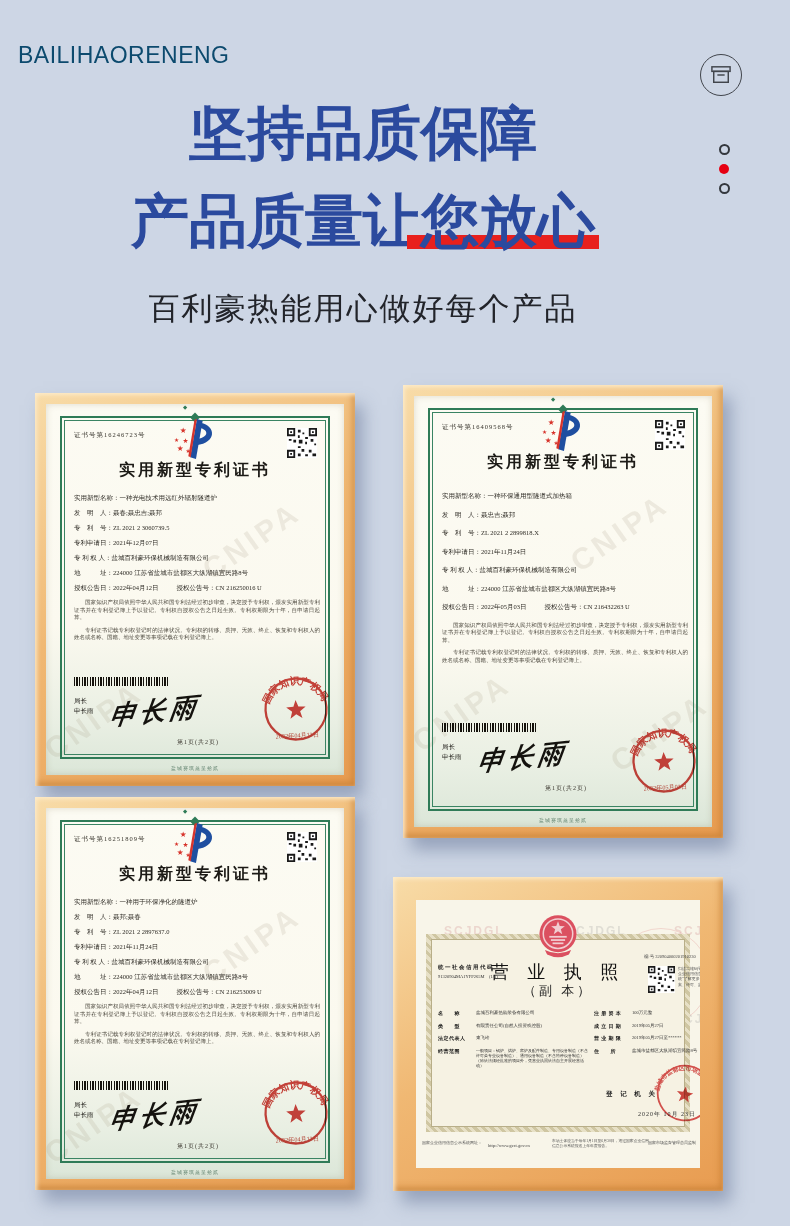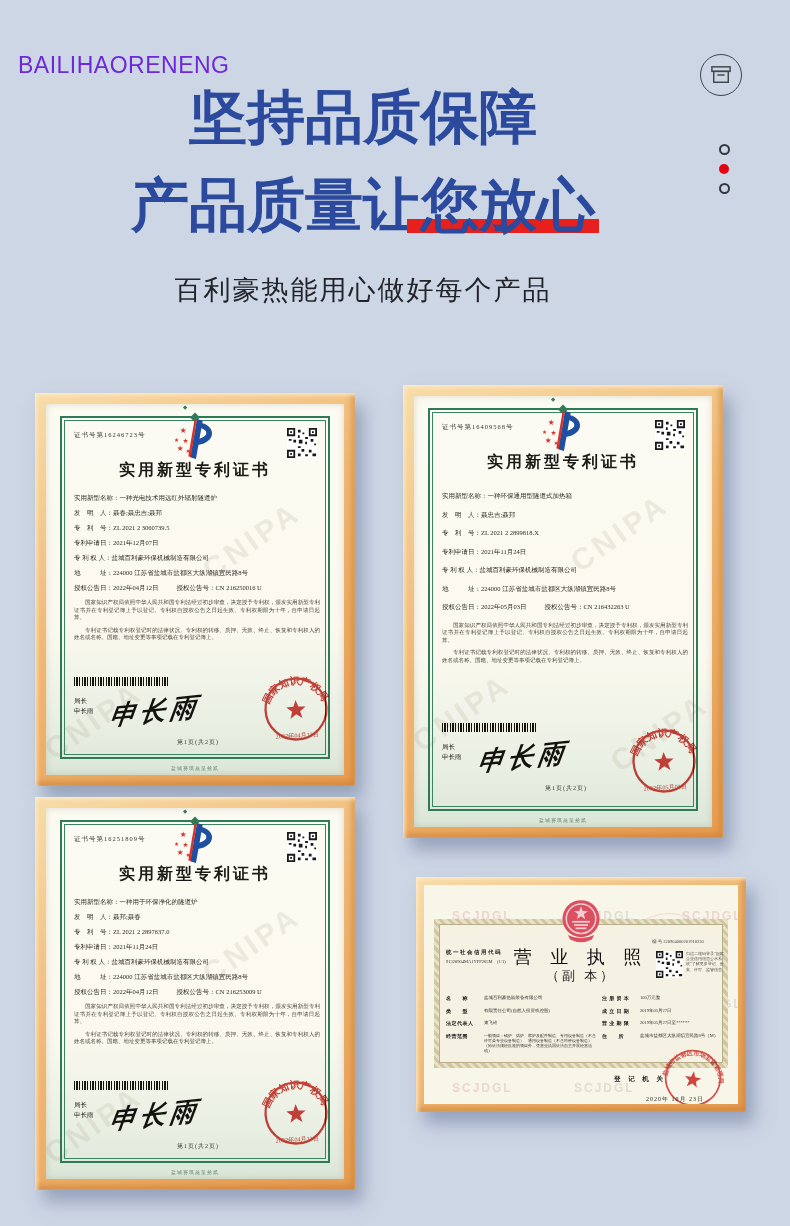--- a/index.html
+++ b/index.html
@@ -1,33 +1,33 @@
 <!DOCTYPE html>
 <html><head>
 <meta charset="utf-8">
 <style>
   html,body{margin:0;padding:0;}
   body{width:790px;height:1226px;background:#cdd6e5;position:relative;overflow:hidden;
        font-family:"Liberation Sans","DejaVu Sans",sans-serif;}
 
   
-  .brand{position:absolute;left:18px;top:52px;font-size:23px;color:#6d28d9;letter-spacing:.5px;text-align:right;}
+  .brand{position:absolute;left:18px;top:42px;font-size:23px;color:#0c4a6e;letter-spacing:.5px;text-align:right;}
   .badge{position:absolute;left:700px;top:54px;width:40px;height:40px;border:1.6px solid #41454c;
          border-radius:50%;display:flex;align-items:center;justify-content:center;}
   .dots{position:absolute;left:714px;top:144px;width:20px;display:flex;flex-direction:column;align-items:center;gap:9px;}
   .dot{width:7px;height:7px;border-radius:50%;border:2px solid #33373d;background:transparent;}
   .dot.red{width:10px;height:10px;border:none;background:#e60012;}
 
   
   .hero{position:absolute;left:0;top:88px;width:726px;text-align:center;}
-  .hl{font-weight:800;font-size:58px;line-height:1.0;color:#2b4a9e;margin:0;letter-spacing:0px;}
+  .hl{font-weight:800;font-size:58px;line-height:1.0;color:#2b4a9e;margin:16px;letter-spacing:0px;}
   .hl2{margin-top:30px;}
   .hlx{position:relative;z-index:0;display:inline-block;}
   .hlx::after{content:"";position:absolute;left:-14px;right:-4px;bottom:1px;height:14px;background:#e8201d;z-index:-1;}
-  .sub{margin-top:38px;font-size:27px;color:#22242a;letter-spacing:2px;font-weight:500;}
+  .sub{margin-top:38px;font-size:31px;color:#22242a;letter-spacing:2px;font-weight:500;}
 
   
   .pcert{position:absolute;width:320px;padding:11px;box-sizing:border-box;
          background:linear-gradient(150deg,#f8dca8 0%,#f0b873 45%,#e89c51 100%);
          box-shadow:8px 12px 16px rgba(98,114,148,.5),
                     inset 2px 2px 4px rgba(255,240,210,.9),
                     inset -3px -4px 6px rgba(185,115,40,.55);}
   .paper{position:relative;width:100%;height:100%;overflow:hidden;
          background:linear-gradient(180deg,#fcfbf3 0%,#fbf9ef 60%,#e9efe3 86%,#dbe6d8 100%);
          box-shadow:inset 0 0 7px rgba(120,100,60,.22);
@@ -62,25 +62,25 @@
           font-family:"Liberation Serif","DejaVu Serif",serif;}
   .pageno{text-align:center;font-size:6px;margin-top:8px;color:#3a362e;letter-spacing:1px;}
   .pseal{position:absolute;right:8px;bottom:26px;width:80px;height:80px;transform:rotate(-3deg);
          opacity:.95;mix-blend-mode:multiply;}
   .pfoot{position:absolute;bottom:4px;left:0;width:100%;text-align:center;font-size:5px;color:#5a7c68;letter-spacing:1px;}
   .wm{position:absolute;font-size:30px;font-weight:700;letter-spacing:4px;color:rgba(150,135,105,.14);
       transform:rotate(-35deg);pointer-events:none;font-family:"Liberation Sans","DejaVu Sans",sans-serif;}
   .wma{top:120px;left:150px;} .wmb{top:300px;left:-8px;} .wmc{top:320px;left:190px;}
 
   
-  .license{position:absolute;left:393px;top:877px;width:330px;height:235px;padding:8px;box-sizing:border-box;
+  .license{position:absolute;left:393px;top:877px;width:330px;height:314px;padding:23px;box-sizing:border-box;
            background:linear-gradient(150deg,#f8dca8 0%,#f0b873 45%,#e89c51 100%);
            box-shadow:8px 12px 16px rgba(98,114,148,.5),
                       inset 2px 2px 4px rgba(255,240,210,.9),
-                      inset -3px -4px 6px rgba(185,115,40,.55);margin-left:23px;}
+                      inset -3px -4px 6px rgba(185,115,40,.55);}
   .lpaper{position:relative;width:100%;height:100%;background:#f8f5e9;overflow:hidden;
           font-family:"Liberation Serif","DejaVu Serif",serif;}
   .lborder{position:absolute;left:10px;right:10px;top:34px;bottom:36px;
            border:5px solid transparent;
            border-image:repeating-linear-gradient(45deg,#cfc6a2 0 3px,#e7e0c6 3px 6px) 5;
            box-shadow:inset 0 0 0 1px #b8ae88;background:#f6f2e3;}
   .lemblem{position:absolute;top:13px;left:50%;transform:translateX(-50%);width:44px;height:48px;z-index:3;}
   .lcode-label{position:absolute;left:22px;top:64px;font-size:5.5px;font-weight:700;letter-spacing:1.5px;color:#222;}
   .lcode-value{position:absolute;left:22px;top:74px;font-size:4.5px;color:#333;}
   .ltitle{position:absolute;left:0;top:60px;width:100%;text-align:center;margin:0;

